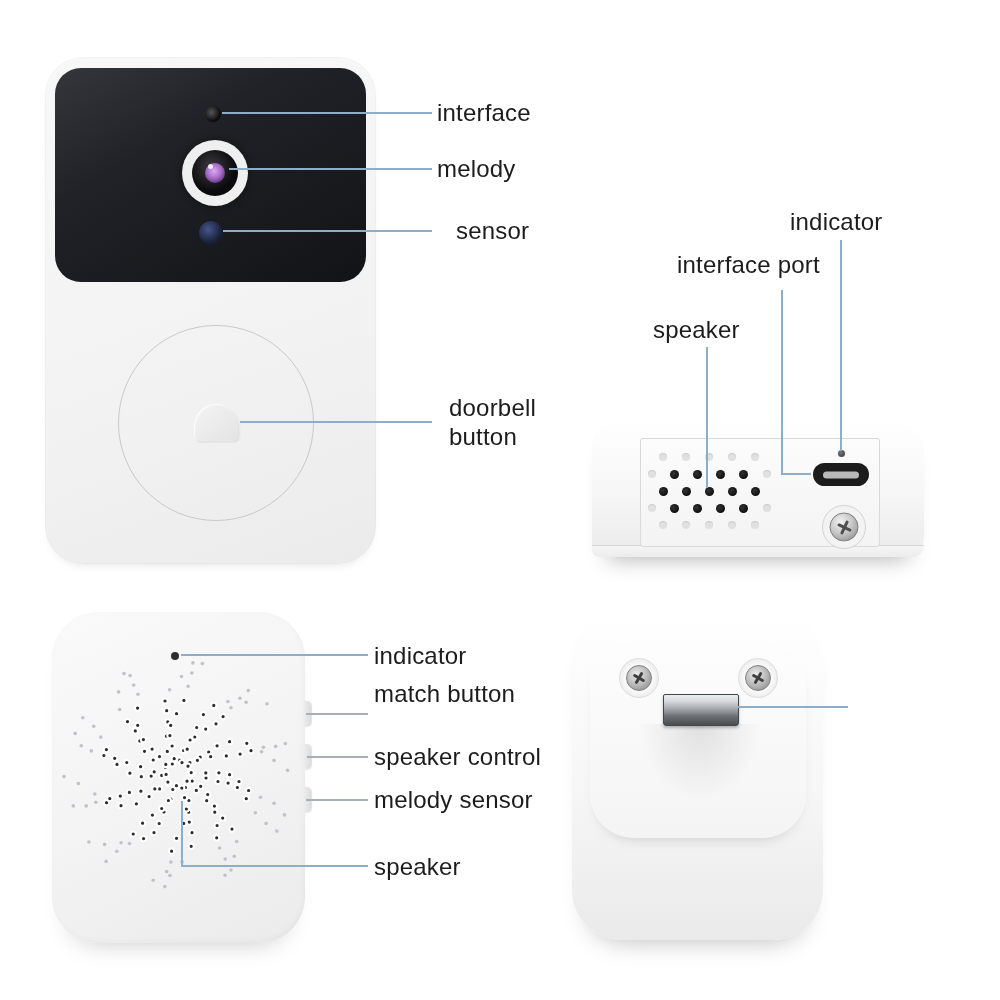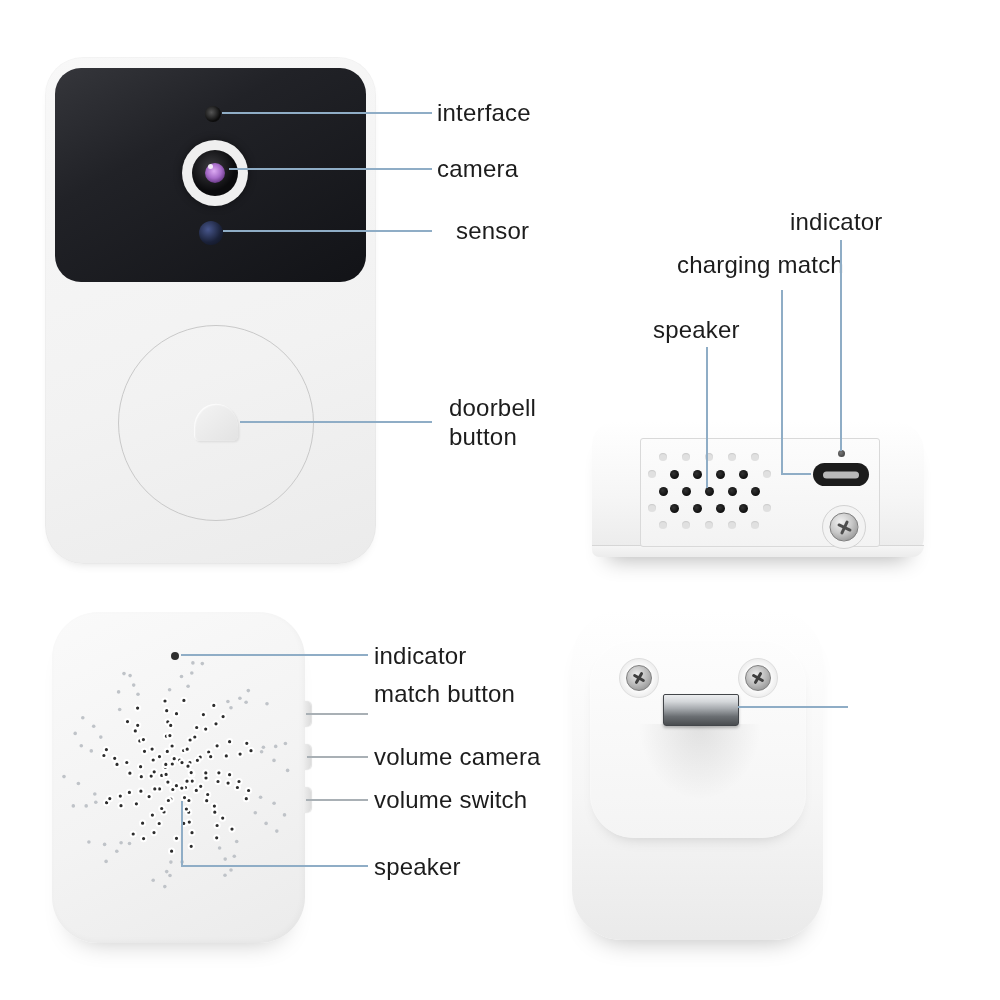--- a/index.html
+++ b/index.html
@@ -390,27 +390,27 @@
   <div class="ll" style="left:181px;top:654px;width:187px;height:2px;"></div>
   <div class="ll gray" style="left:306px;top:713px;width:62px;height:2px;"></div>
   <div class="ll gray" style="left:307px;top:756px;width:61px;height:2px;"></div>
   <div class="ll gray" style="left:306px;top:799px;width:62px;height:2px;"></div>
   <div class="ll" style="left:181px;top:801px;width:2px;height:66px;"></div>
   <div class="ll" style="left:181px;top:865px;width:187px;height:2px;"></div>
 
   <div class="ll" style="left:738px;top:706px;width:110px;height:2px;"></div>
 
   <div class="label" style="left:437px;top:99px;">interface</div>
-  <div class="label" style="left:437px;top:155px;">camera</div>
+  <div class="label" style="left:437px;top:155px;">melody</div>
   <div class="label" style="left:456px;top:217px;">sensor</div>
   <div class="label wrap" style="left:437px;top:393px;width:118px;">doorbell button</div>
 
   <div class="label" style="left:790px;top:208px;">indicator</div>
-  <div class="label" style="left:677px;top:251px;">charging match</div>
+  <div class="label" style="left:677px;top:251px;">interface port</div>
   <div class="label" style="left:653px;top:316px;">speaker</div>
 
   <div class="label" style="left:374px;top:642px;">indicator</div>
   <div class="label" style="left:374px;top:680px;">match button</div>
-  <div class="label" style="left:374px;top:743px;">volume camera</div>
-  <div class="label" style="left:374px;top:786px;">volume switch</div>
+  <div class="label" style="left:374px;top:743px;">speaker control</div>
+  <div class="label" style="left:374px;top:786px;">melody sensor</div>
   <div class="label" style="left:374px;top:853px;">speaker</div>
 
 </div>
 
 </body></html>

